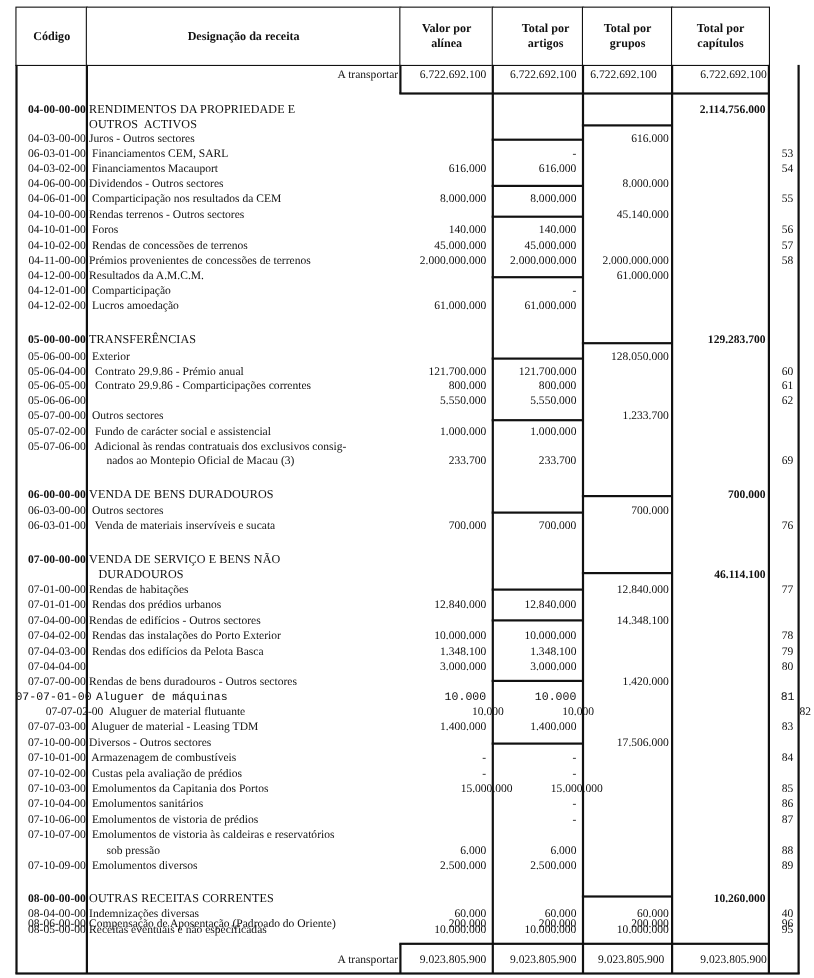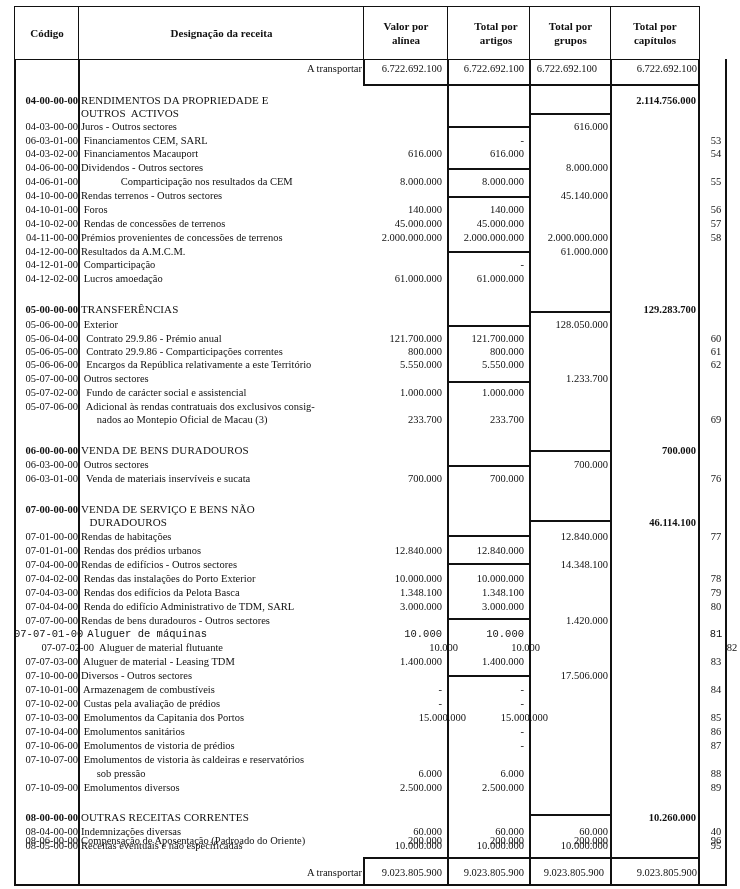--- a/index.html
+++ b/index.html
@@ -142,21 +142,21 @@
         <span class="c-code">04-06-00-00</span>
         <span class="c-desc" style="white-space: pre;">Dividendos - Outros sectores</span>
         <span class="c-alinea" style="right: 298px;"></span>
         <span class="c-artigos" style="right: 216px;"></span>
         <span class="c-grupos" style="right: 132px;">8.000.000</span>
         <span class="c-cap" style="right: 44px;"></span>
         <span class="c-ref"></span>
       </div>
       <div class="row" style="top: 175px;">
         <span class="c-code">04-06-01-00</span>
-        <span class="c-desc" style="white-space: pre; margin-left: 37px;"> Comparticipação nos resultados da CEM</span>
+        <span class="c-desc" style="white-space: pre;"> Comparticipação nos resultados da CEM</span>
         <span class="c-alinea" style="right: 298px;">8.000.000</span>
         <span class="c-artigos" style="right: 216px;">8.000.000</span>
         <span class="c-grupos" style="right: 132px;"></span>
         <span class="c-cap" style="right: 44px;"></span>
         <span class="c-ref">55</span>
       </div>
       <div class="row" style="top: 189px;">
         <span class="c-code">04-10-00-00</span>
         <span class="c-desc" style="white-space: pre;">Rendas terrenos - Outros sectores</span>
         <span class="c-alinea" style="right: 298px;"></span>
@@ -259,21 +259,20 @@
         <span class="c-code">05-06-05-00</span>
         <span class="c-desc" style="white-space: pre;">  Contrato 29.9.86 - Comparticipações correntes</span>
         <span class="c-alinea" style="right: 298px;">800.000</span>
         <span class="c-artigos" style="right: 216px;">800.000</span>
         <span class="c-grupos" style="right: 132px;"></span>
         <span class="c-cap" style="right: 44px;"></span>
         <span class="c-ref">61</span>
       </div>
       <div class="row" style="top: 358px;">
         <span class="c-code">05-06-06-00</span>
-        <span class="c-desc" style="white-space: pre;">  Encargos da República relativamente a este Território</span>
         <span class="c-alinea" style="right: 298px;">5.550.000</span>
         <span class="c-artigos" style="right: 216px;">5.550.000</span>
         <span class="c-grupos" style="right: 132px;"></span>
         <span class="c-cap" style="right: 44px;"></span>
         <span class="c-ref">62</span>
       </div>
       <div class="row" style="top: 372px;">
         <span class="c-code">05-07-00-00</span>
         <span class="c-desc" style="white-space: pre;"> Outros sectores</span>
         <span class="c-alinea" style="right: 298px;"></span>
@@ -412,21 +411,20 @@
         <span class="c-code">07-04-03-00</span>
         <span class="c-desc" style="white-space: pre;"> Rendas dos edifícios da Pelota Basca</span>
         <span class="c-alinea" style="right: 298px;">1.348.100</span>
         <span class="c-artigos" style="right: 216px;">1.348.100</span>
         <span class="c-grupos" style="right: 132px;"></span>
         <span class="c-cap" style="right: 44px;"></span>
         <span class="c-ref">79</span>
       </div>
       <div class="row" style="top: 600px;">
         <span class="c-code">07-04-04-00</span>
-        <span class="c-desc" style="white-space: pre;"> Renda do edifício Administrativo de TDM, SARL</span>
         <span class="c-alinea" style="right: 298px;">3.000.000</span>
         <span class="c-artigos" style="right: 216px;">3.000.000</span>
         <span class="c-grupos" style="right: 132px;"></span>
         <span class="c-cap" style="right: 44px;"></span>
         <span class="c-ref">80</span>
       </div>
       <div class="row" style="top: 614px;">
         <span class="c-code">07-07-00-00</span>
         <span class="c-desc" style="white-space: pre;">Rendas de bens duradouros - Outros sectores</span>
         <span class="c-alinea" style="right: 298px;"></span>

